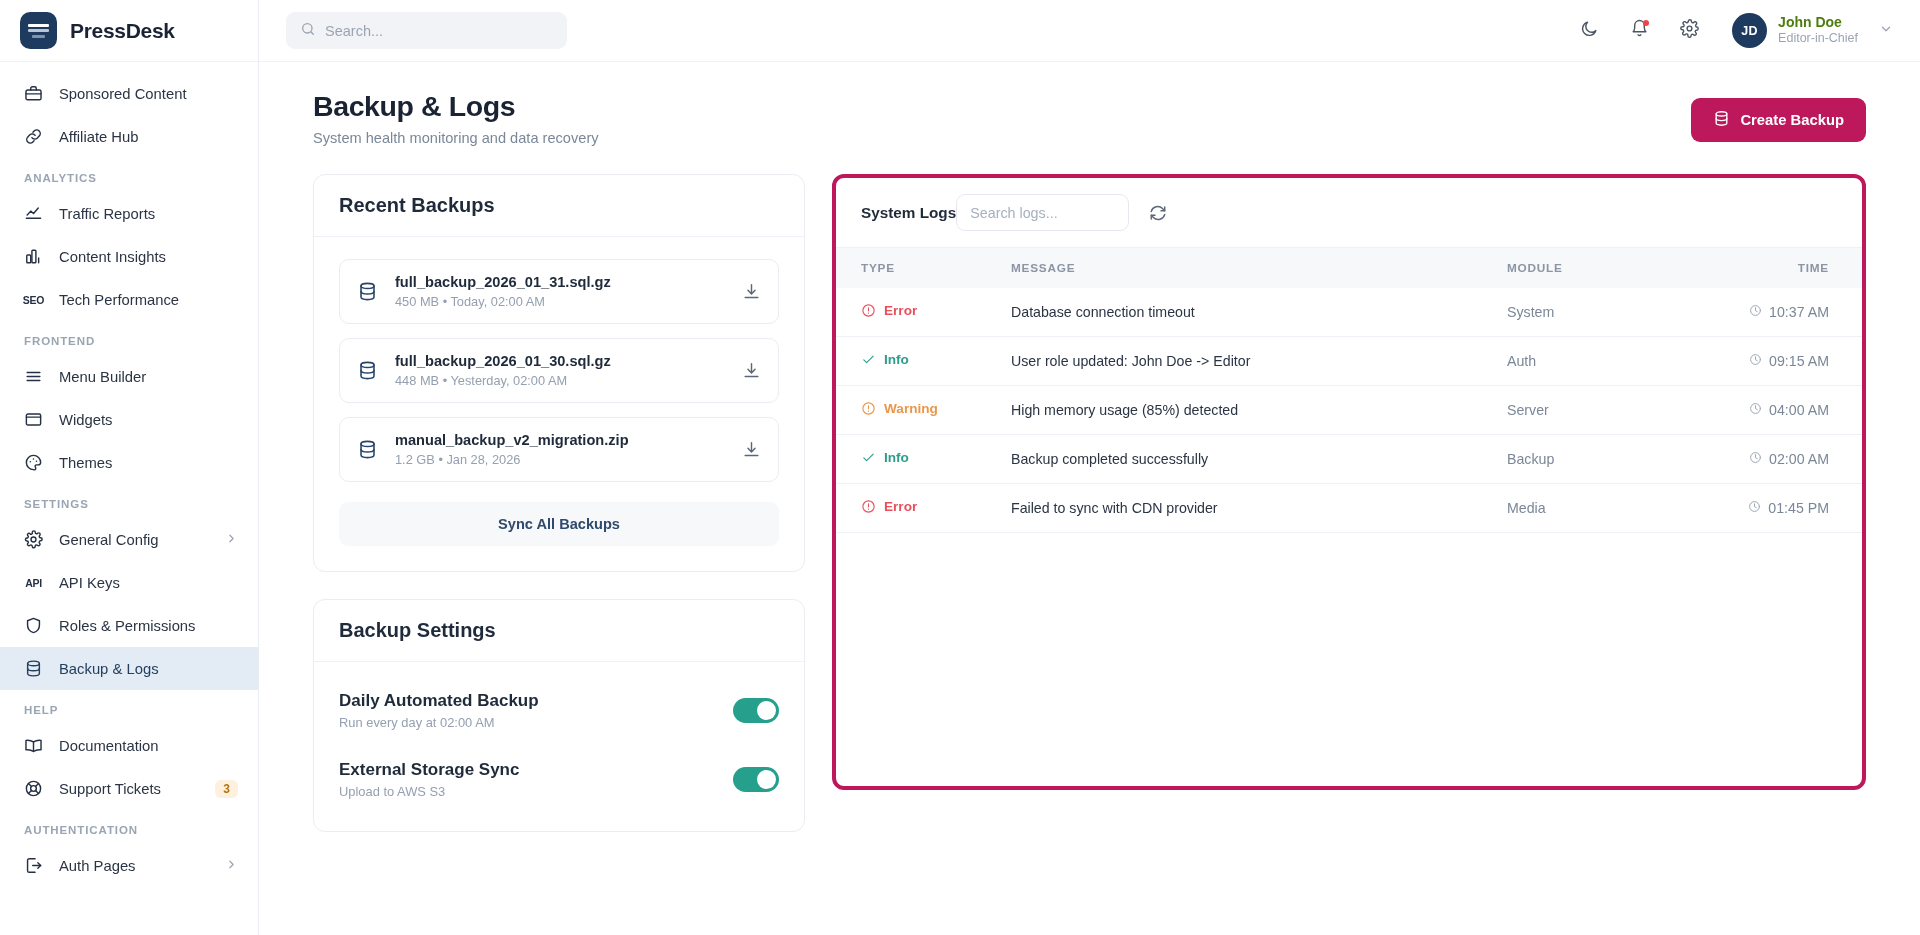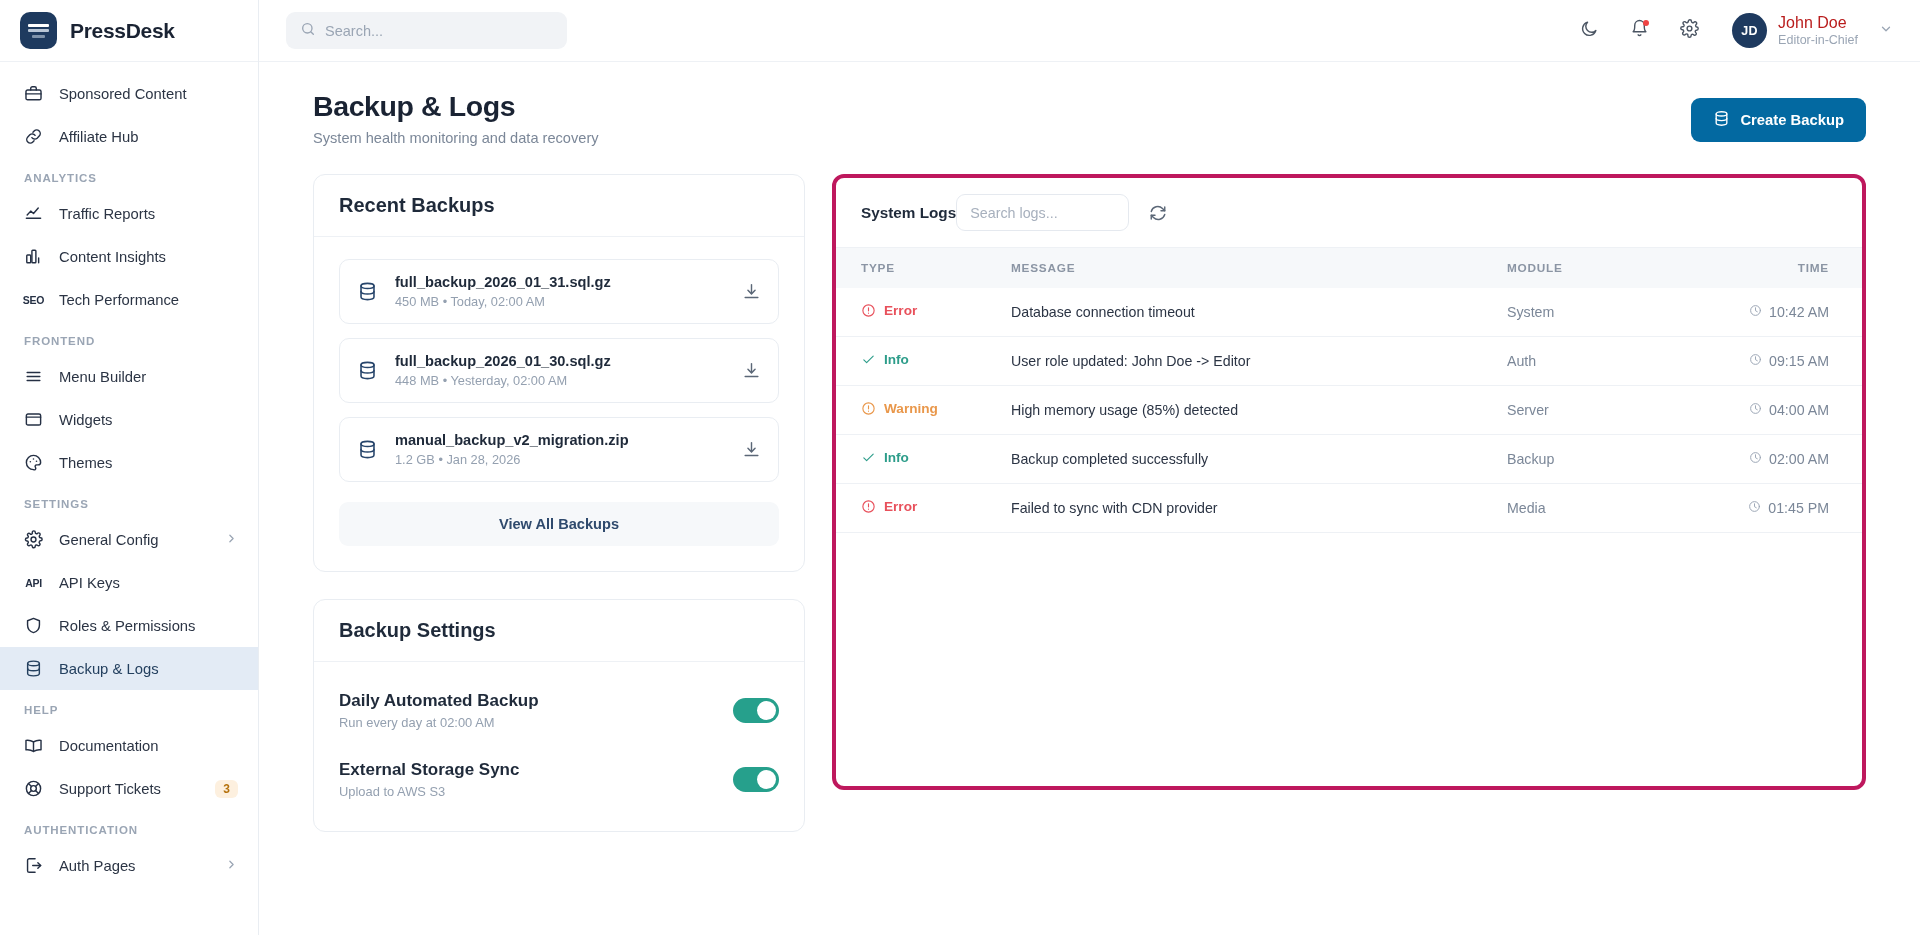--- a/index.html
+++ b/index.html
@@ -92,31 +92,31 @@
     position: absolute; top: 6px; right: 7px; width: 6px; height: 6px;
     border-radius: 50%; background: #ef4444;
   }
   .user-box { display: flex; align-items: center; gap: 11px; cursor:pointer; margin-left: 10px;}
   .avatar {
     width: 35px; height: 35px; border-radius: 50%; background: #1e3a5f;
     color:#fff; font-size: 12.5px; font-weight: 700;
     display: flex; align-items: center; justify-content: center; letter-spacing:0.3px;
   }
   .user-meta { line-height: 1.25; }
-  .user-name { font-size: 16px; font-weight: 400; color: #b91c1c; }
+  .user-name { font-size: 14px; font-weight: 700; color: #4d7c0f; }
   .user-role { font-size: 12.5px; color: #9aa5b4; }
   .user-chev { color: #9aa5b4; font-size: 12px; margin-left: 10px;}
 
   .content { flex: 1; padding: 28px 54px 0 54px; overflow: hidden; }
 
   .page-head { display: flex; align-items: flex-start; justify-content: space-between; margin-bottom: 28px;}
   .page-title { font-size: 28.5px; font-weight: 700; color: #1a2333; letter-spacing: -0.4px; }
   .page-sub { font-size: 14.6px; color: #7b8798; margin-top: 7px; }
   .primary-btn {
-    background: #0369a1; color: #fff; border: none; border-radius: 9px;
+    background: #be185d; color: #fff; border: none; border-radius: 9px;
     height: 44px; padding: 0 22px; display: flex; align-items: center; gap: 10px;
     font-size: 14.8px; font-weight: 600; cursor: pointer;
     font-family: "Liberation Sans", sans-serif; margin-top: 8px;
   }
   .primary-btn svg { width: 17px; height: 17px; }
 
   .cols { display: flex; gap: 27px; align-items: flex-start; }
   .col-left { width: 492px; min-width:492px; display:flex; flex-direction:column; gap: 27px;}
   .col-right { flex: 1; min-width:0; }
 
@@ -504,21 +504,21 @@
                     </div>
                     <span class="dl-btn">
                       <svg viewBox="0 0 24 24" fill="none" stroke="currentColor" stroke-width="1.8" stroke-linecap="round" stroke-linejoin="round">
                         <path d="M12 3.5v11"></path>
                         <path d="M7.5 10.5L12 15l4.5-4.5"></path>
                         <path d="M4 19.5h16"></path>
                       </svg>
                     </span>
                   </div>
                 </div>
-              <button class="view-all">View All Backups</button>
+              <button class="view-all">Sync All Backups</button>
             </div>
           </section>
 
           <section class="card">
             <div class="card-head">Backup Settings</div>
             <div class="card-body">
               <div id="settings-list">
                   <div class="setting-row">
                     <div>
                       <div class="setting-title">Daily Automated Backup</div>
@@ -578,21 +578,21 @@
                         <span>Error</span>
                       </span>
                     </td>
                     <td class="c-msg">Database connection timeout</td>
                     <td class="c-mod">System</td>
                     <td class="c-time"><span class="time-cell">
                         <span><svg viewBox="0 0 24 24" fill="none" stroke="currentColor" stroke-width="1.8" stroke-linecap="round" stroke-linejoin="round">
                             <circle cx="12" cy="12" r="9"></circle>
                             <path d="M12 7v5.3l3.3 2"></path>
                           </svg></span>
-                        <span>10:42 AM</span>
+                        <span>10:37 AM</span>
                       </span></td>
                   </tr>
                   <tr>
                     <td class="c-type">
                       <span class="type-cell" style="color:#2d9d8a">
                         <span><svg viewBox="0 0 24 24" fill="none" stroke="currentColor" stroke-width="1.8" stroke-linecap="round" stroke-linejoin="round">
                             <path d="M4.5 12.5l4.5 4.5L19.5 6.5"></path>
                           </svg></span>
                         <span>Info</span>
                       </span>

